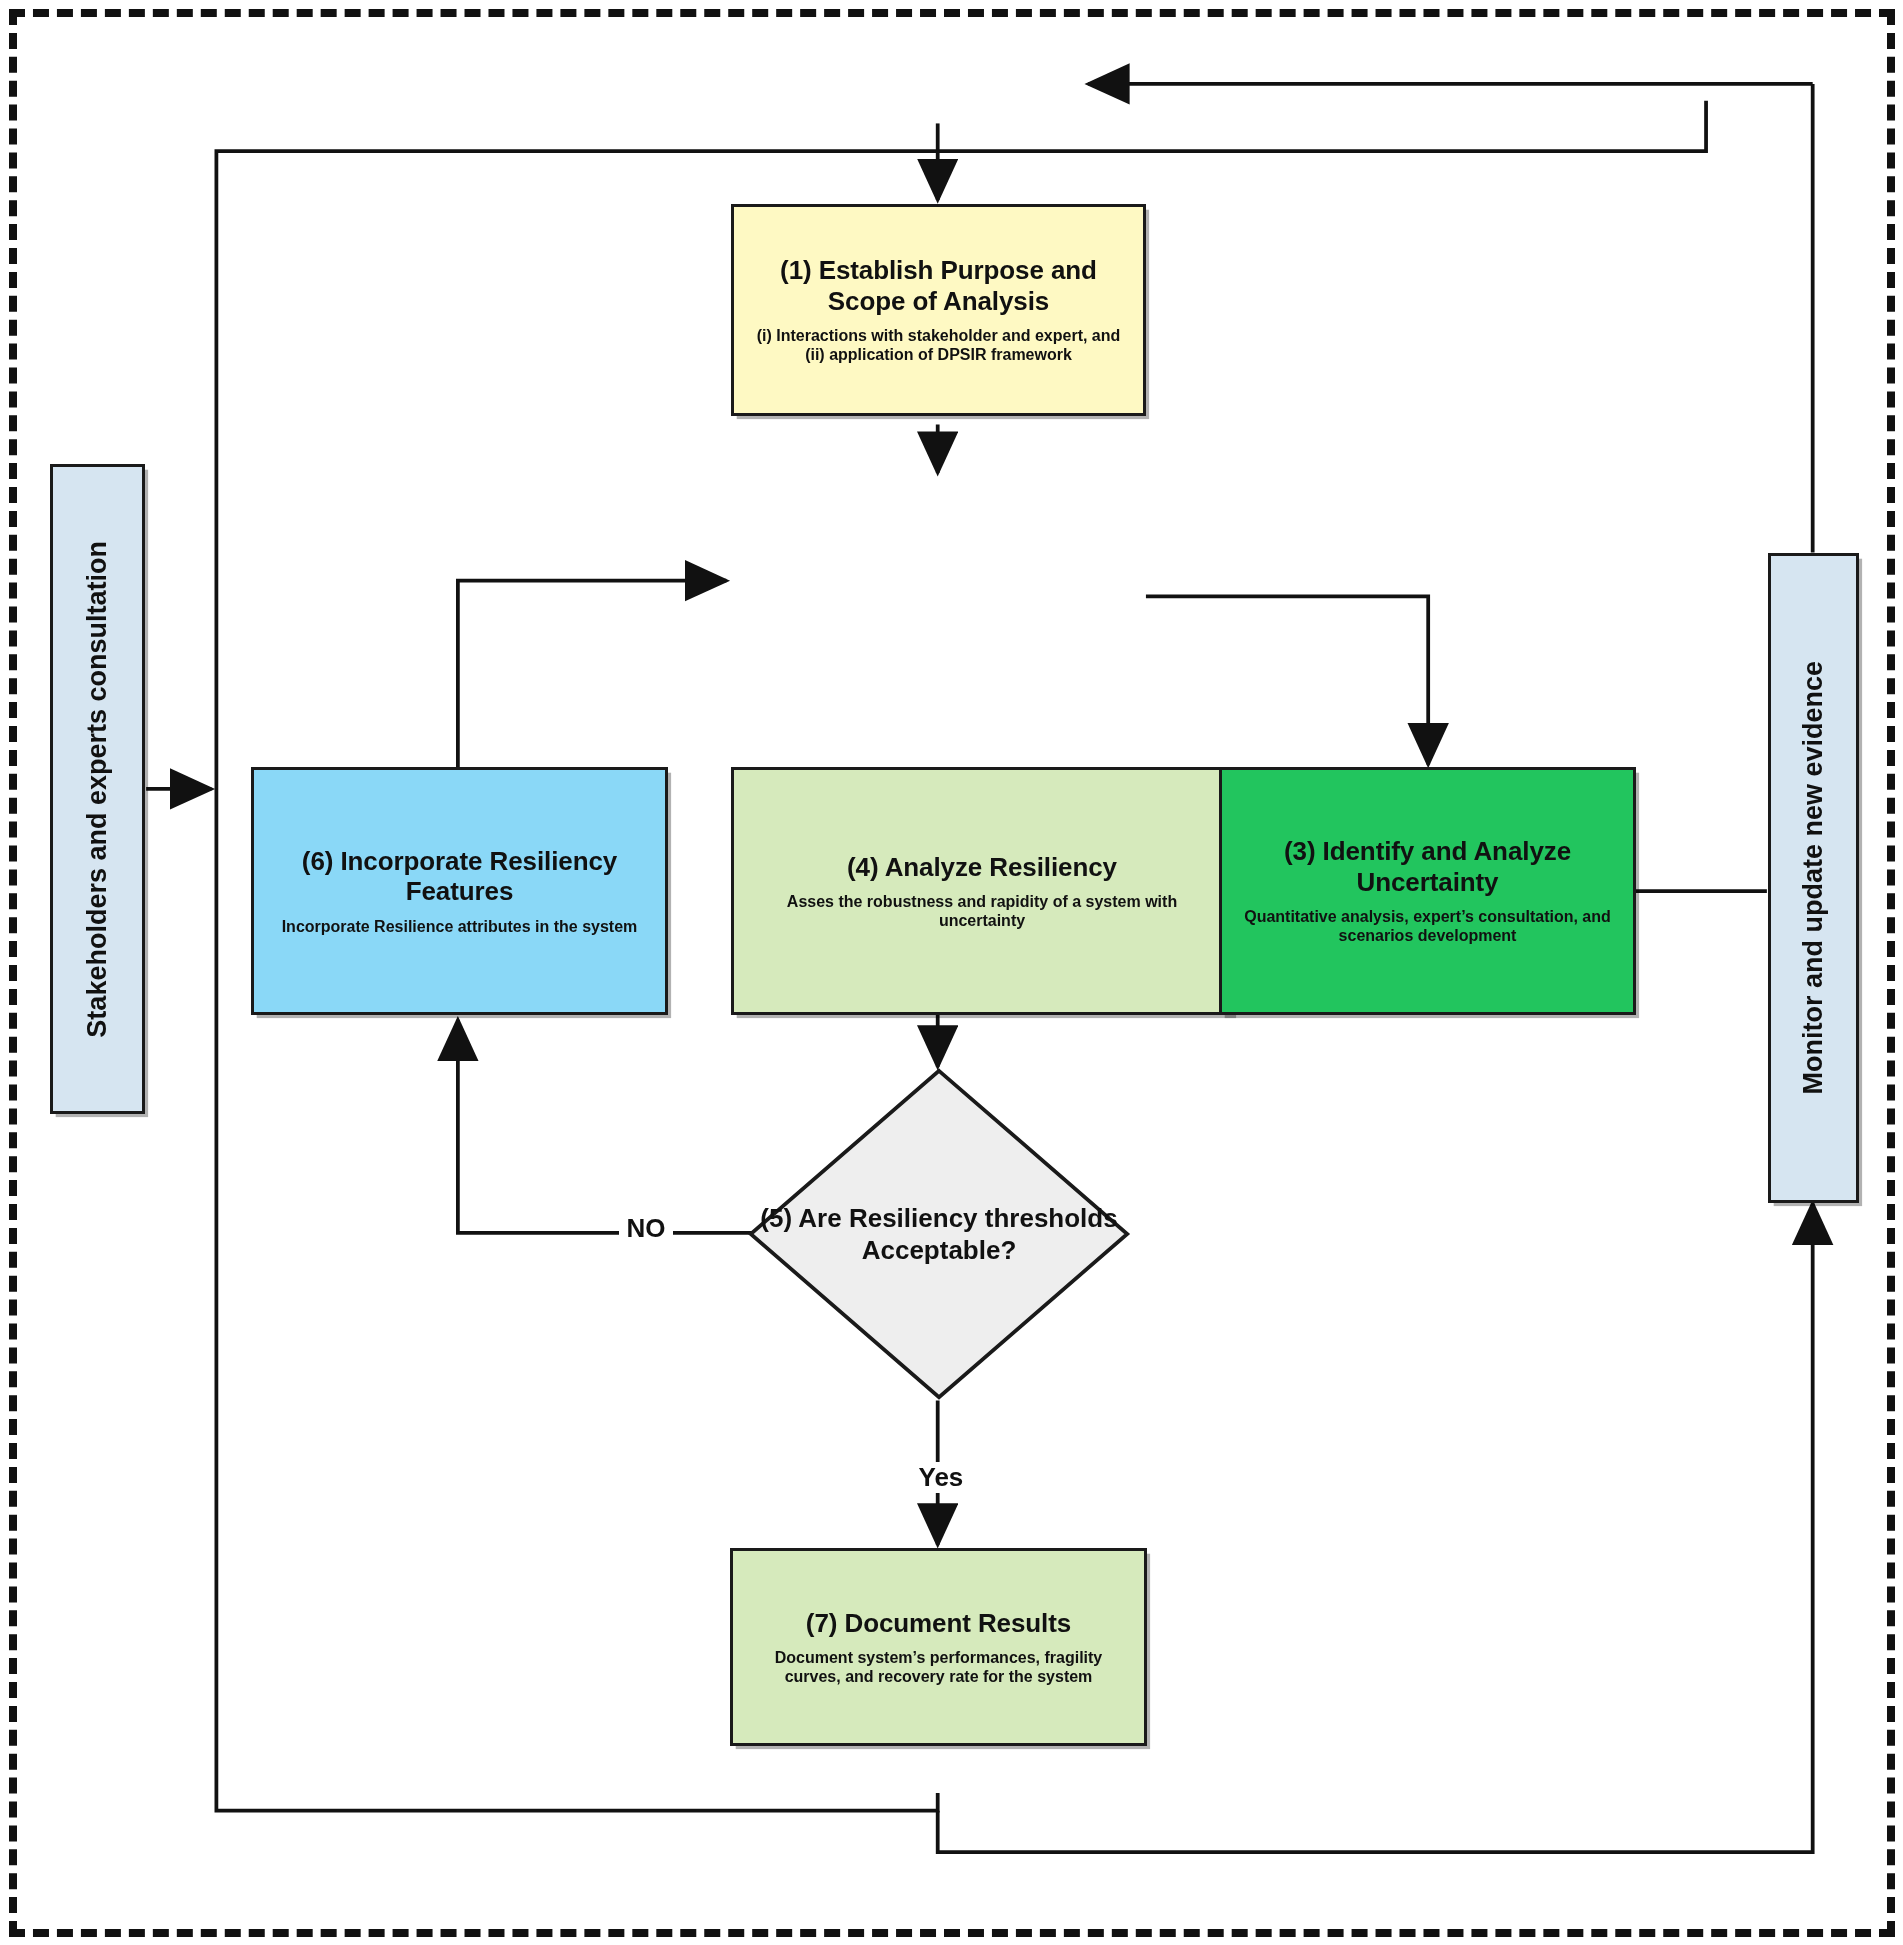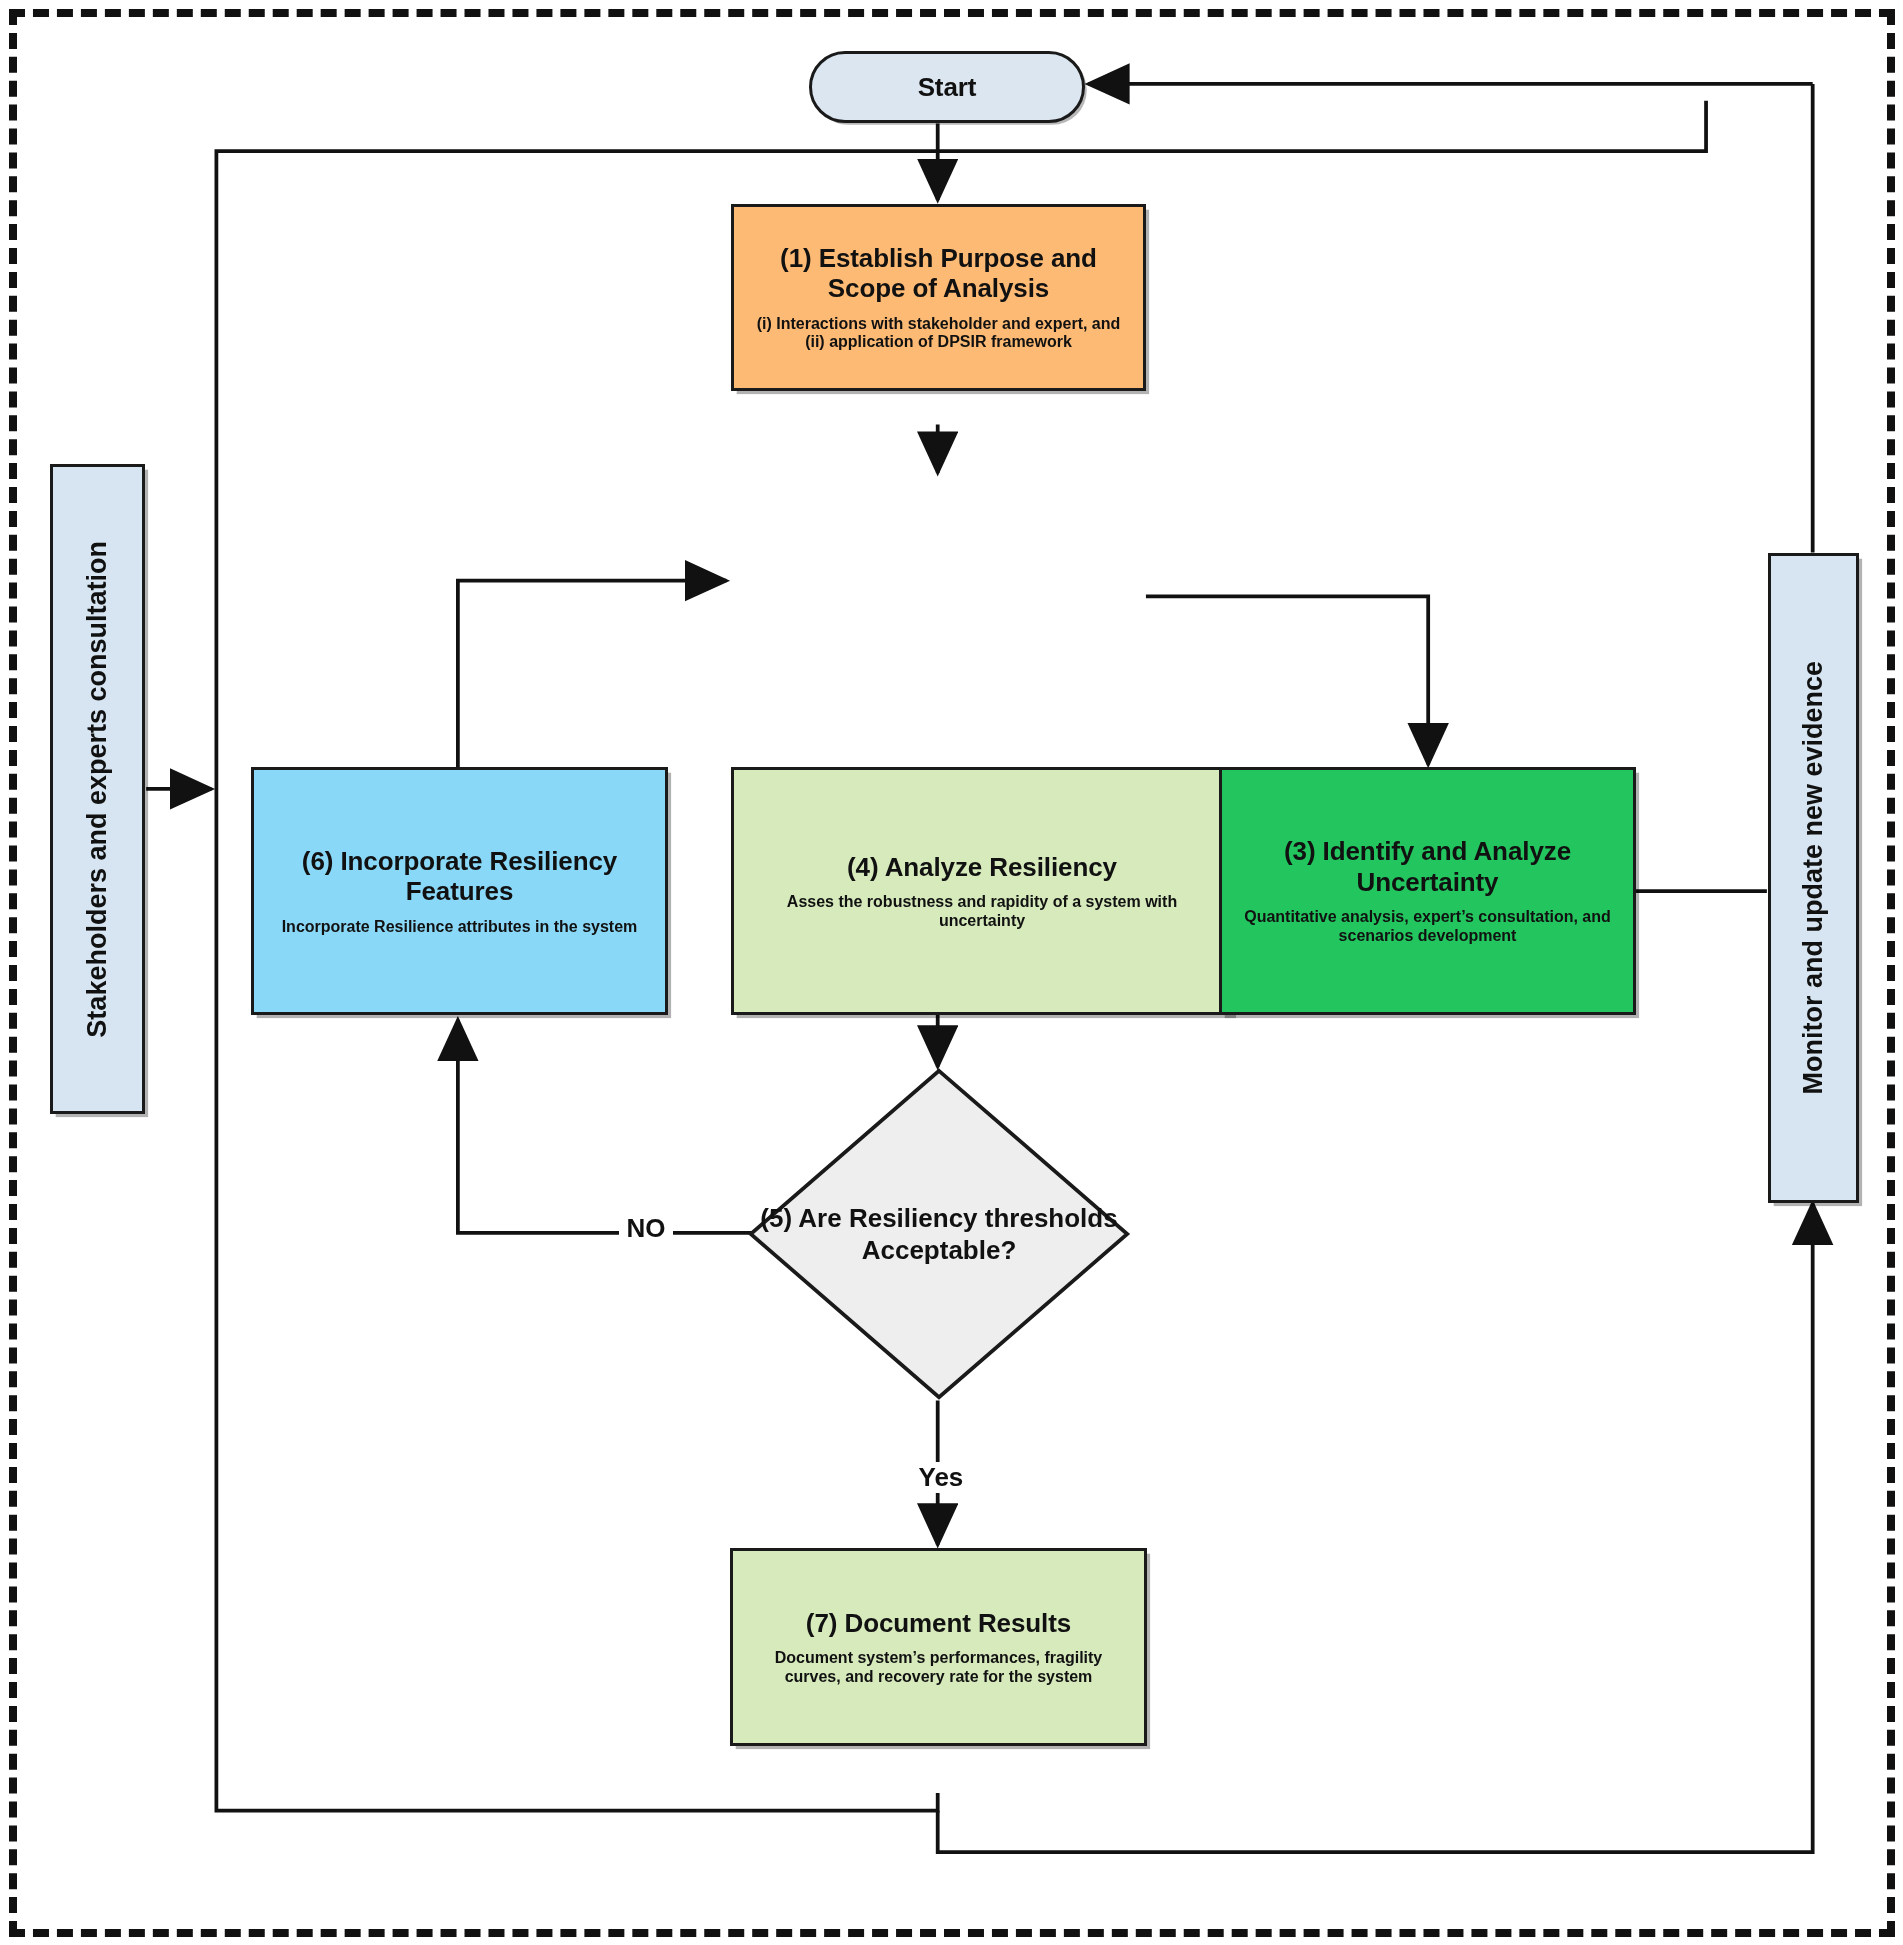--- a/index.html
+++ b/index.html
@@ -78,25 +78,22 @@
       <path d="M2890,880 L2890,133"></path>
 
       <path d="M2817,1420 L2285,1420" marker-end="url(#ah)"></path>
 
       <path d="M345,1420 L345,1420"></path>
 
       <path d="M233,1257 L337,1257" marker-end="url(#ah)"></path>
     </g>
   </svg>
 
-  <div class="node oval" style="left:809px;top:51px;width:276px;height:72px;background:#dbe6f0;">
-    <div class="ttl">Start</div>
-  </div>
 
-  <div class="node" style="left:731px;top:204px;width:415px;height:187px;background:#fdba74;">
+  <div class="node" style="left:731px;top:204px;width:415px;height:212px;background:#fef9c3;">
     <div class="ttl pad">(1) Establish Purpose and Scope of Analysis</div>
     <div class="sub pad">(i) Interactions with stakeholder and expert, and (ii) application of DPSIR framework</div>
   </div>
 
 
   <div class="node" style="left:251px;top:767px;width:417px;height:248px;background:#8ad8f7;">
     <div class="ttl pad">(6) Incorporate Resiliency Features</div>
     <div class="sub pad">Incorporate Resilience attributes in the system</div>
   </div>
 

